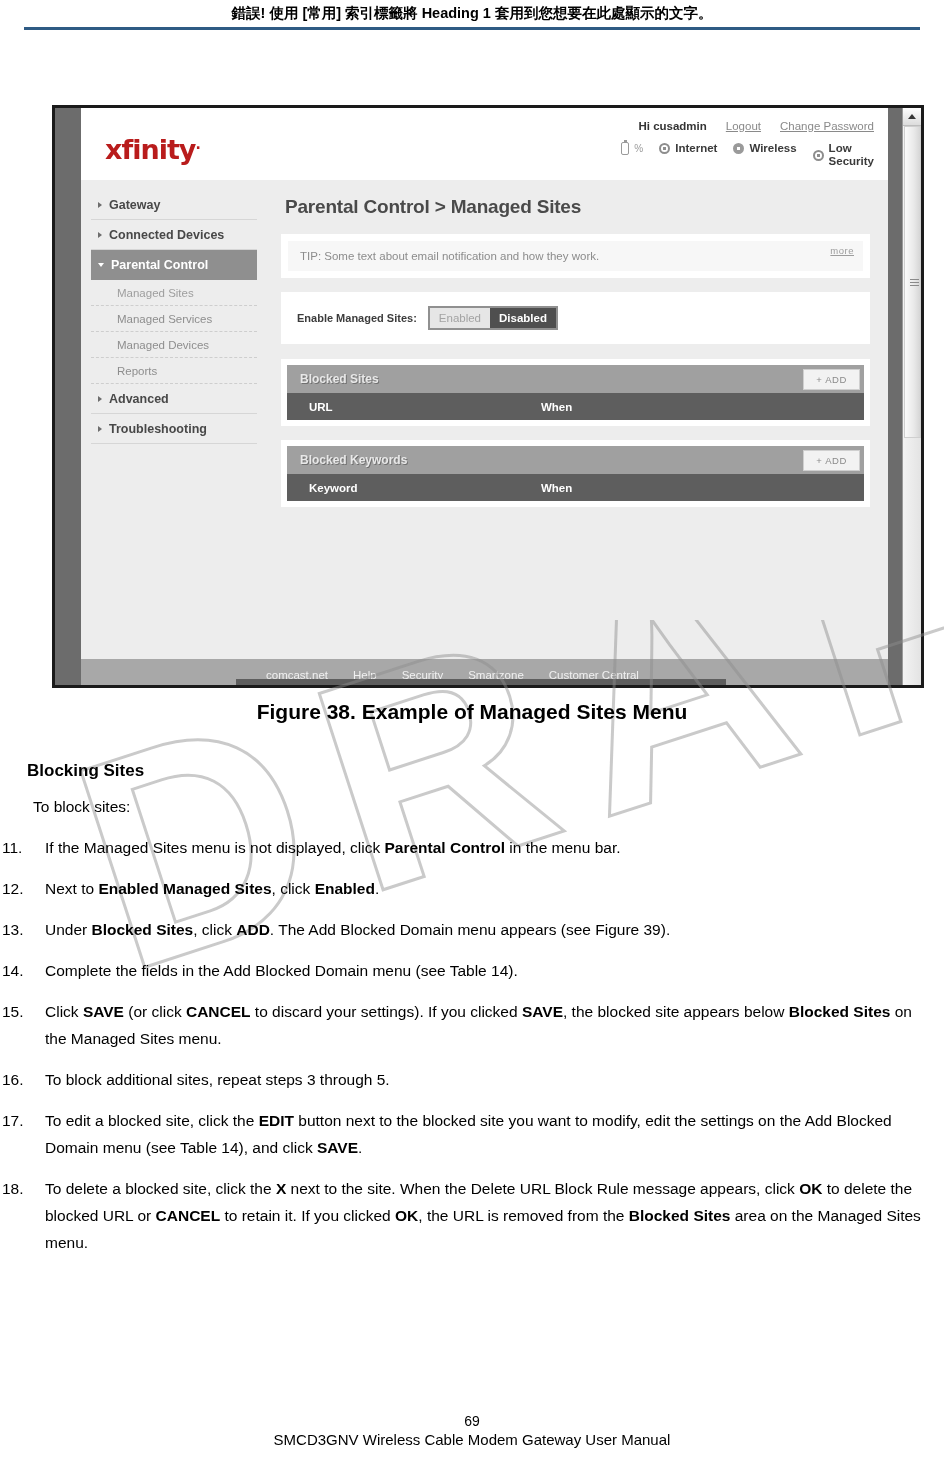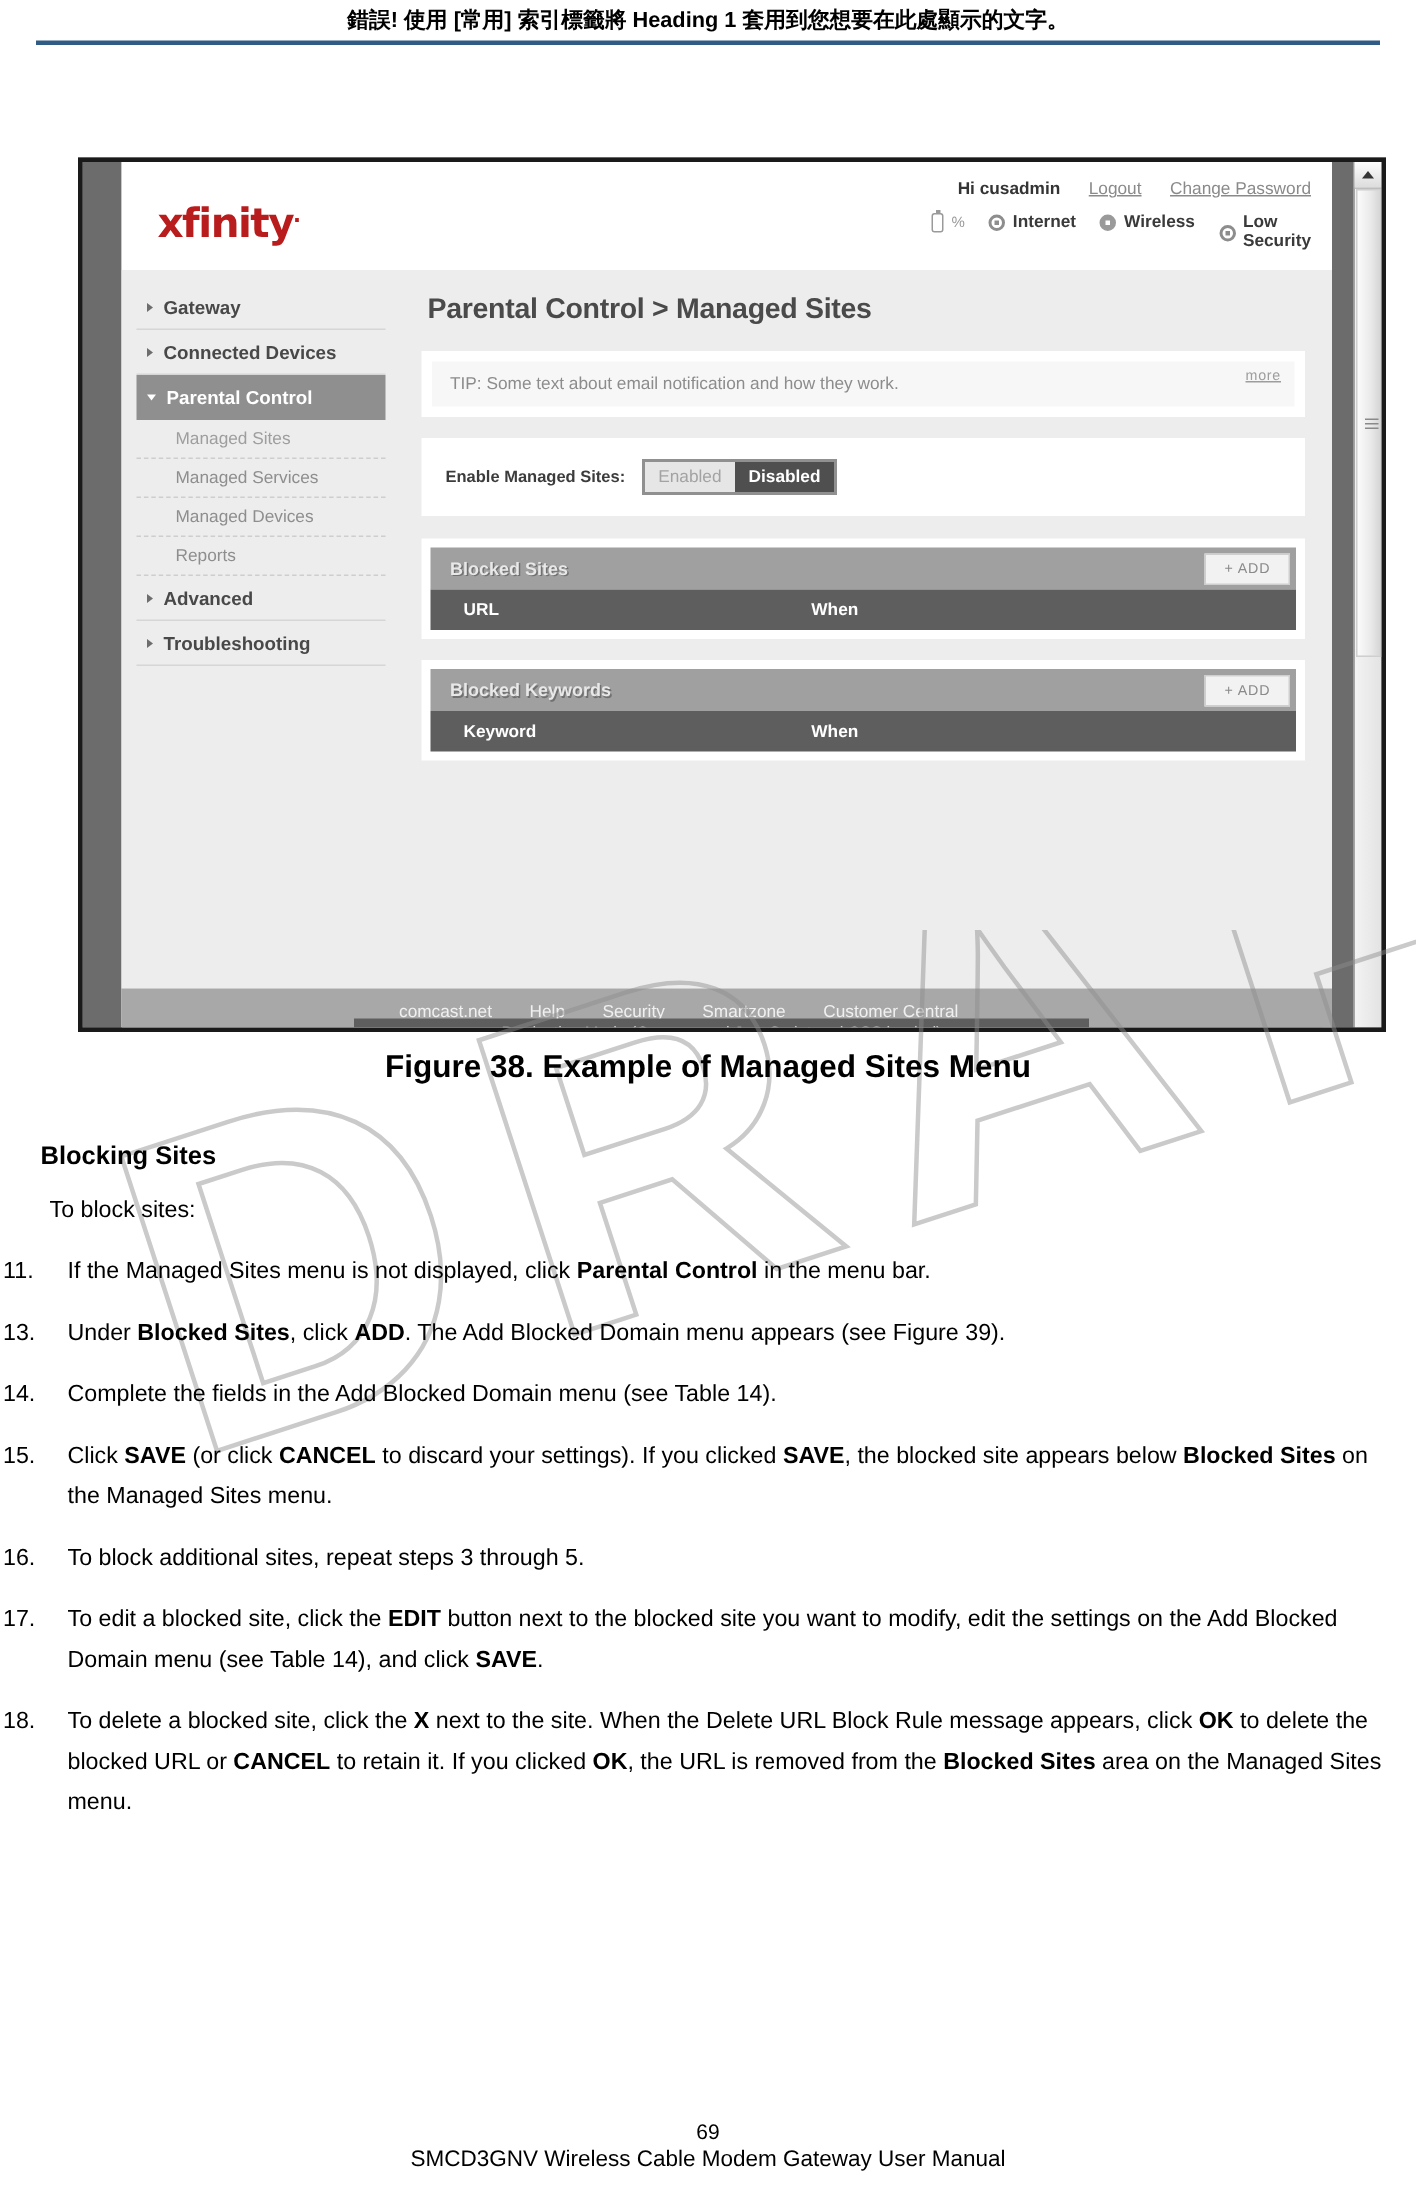--- a/index.html
+++ b/index.html
@@ -683,20 +683,21 @@
   </div>
 </div>
 
 <div class="fig-caption">Figure 38. Example of Managed Sites Menu</div>
 
 <div class="body-text">
   <div class="h-sub">Blocking Sites</div>
   <div class="lead">To block sites:</div>
   <ol class="steps">
     <li><span class="num">11.</span><span class="txt">If the Managed Sites menu is not displayed, click <b>Parental Control</b> in the menu bar.</span></li>
+    <li><span class="num">12.</span><span class="txt">Next to <b>Enabled Managed Sites</b>, click <b>Enabled</b>.</span></li>
     <li><span class="num">13.</span><span class="txt">Under <b>Blocked Sites</b>, click <b>ADD</b>. The Add Blocked Domain menu appears (see Figure 39).</span></li>
     <li><span class="num">14.</span><span class="txt">Complete the fields in the Add Blocked Domain menu (see Table 14).</span></li>
     <li><span class="num">15.</span><span class="txt">Click <b>SAVE</b> (or click <b>CANCEL</b> to discard your settings). If you clicked <b>SAVE</b>, the blocked site appears below <b>Blocked Sites</b> on the Managed Sites menu.</span></li>
     <li><span class="num">16.</span><span class="txt">To block additional sites, repeat steps 3 through 5.</span></li>
     <li><span class="num">17.</span><span class="txt">To edit a blocked site, click the <b>EDIT</b> button next to the blocked site you want to modify, edit the settings on the Add Blocked Domain menu (see Table 14), and click <b>SAVE</b>.</span></li>
     <li><span class="num">18.</span><span class="txt">To delete a blocked site, click the <b>X</b> next to the site. When the Delete URL Block Rule message appears, click <b>OK</b> to delete the blocked URL or <b>CANCEL</b> to retain it. If you clicked <b>OK</b>, the URL is removed from the <b>Blocked Sites</b> area on the Managed Sites menu.</span></li>
   </ol>
 </div>
 
 <div class="doc-footer">

